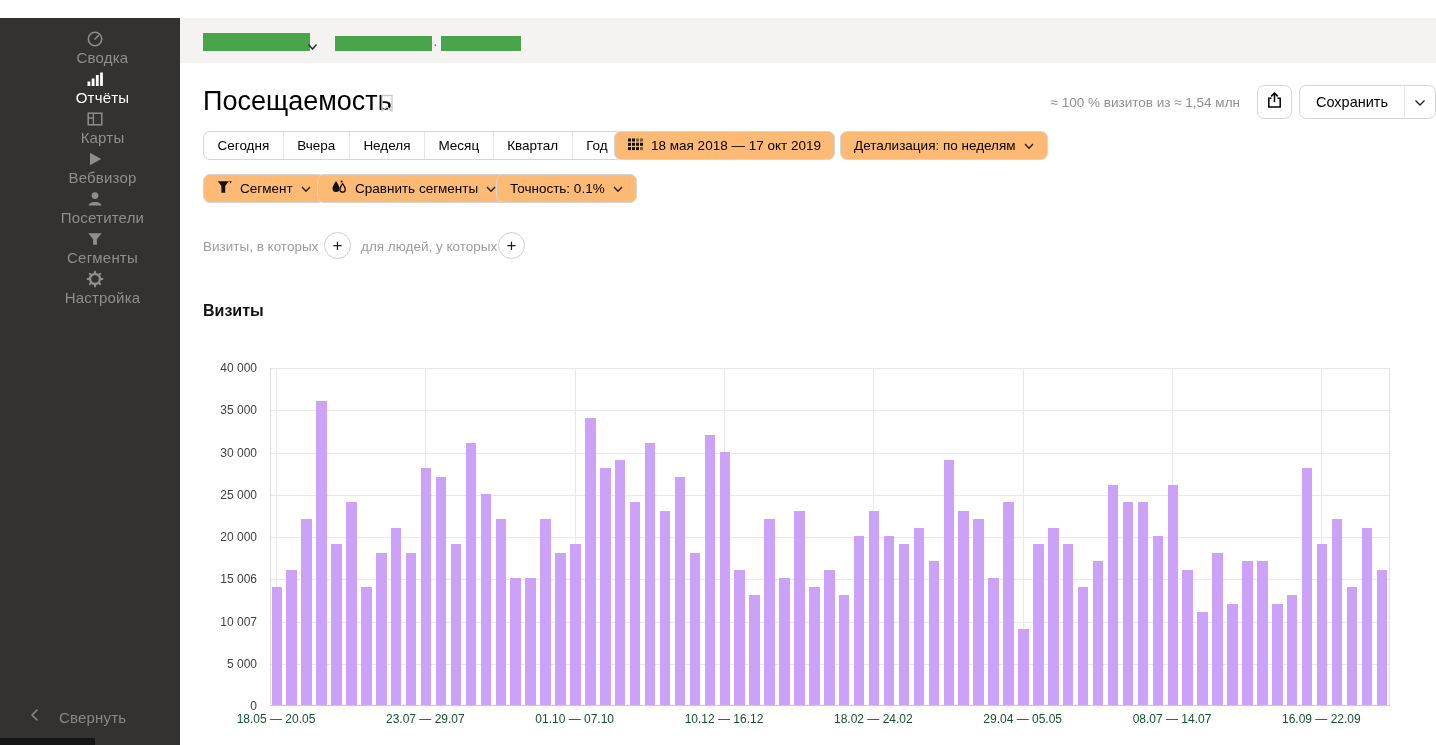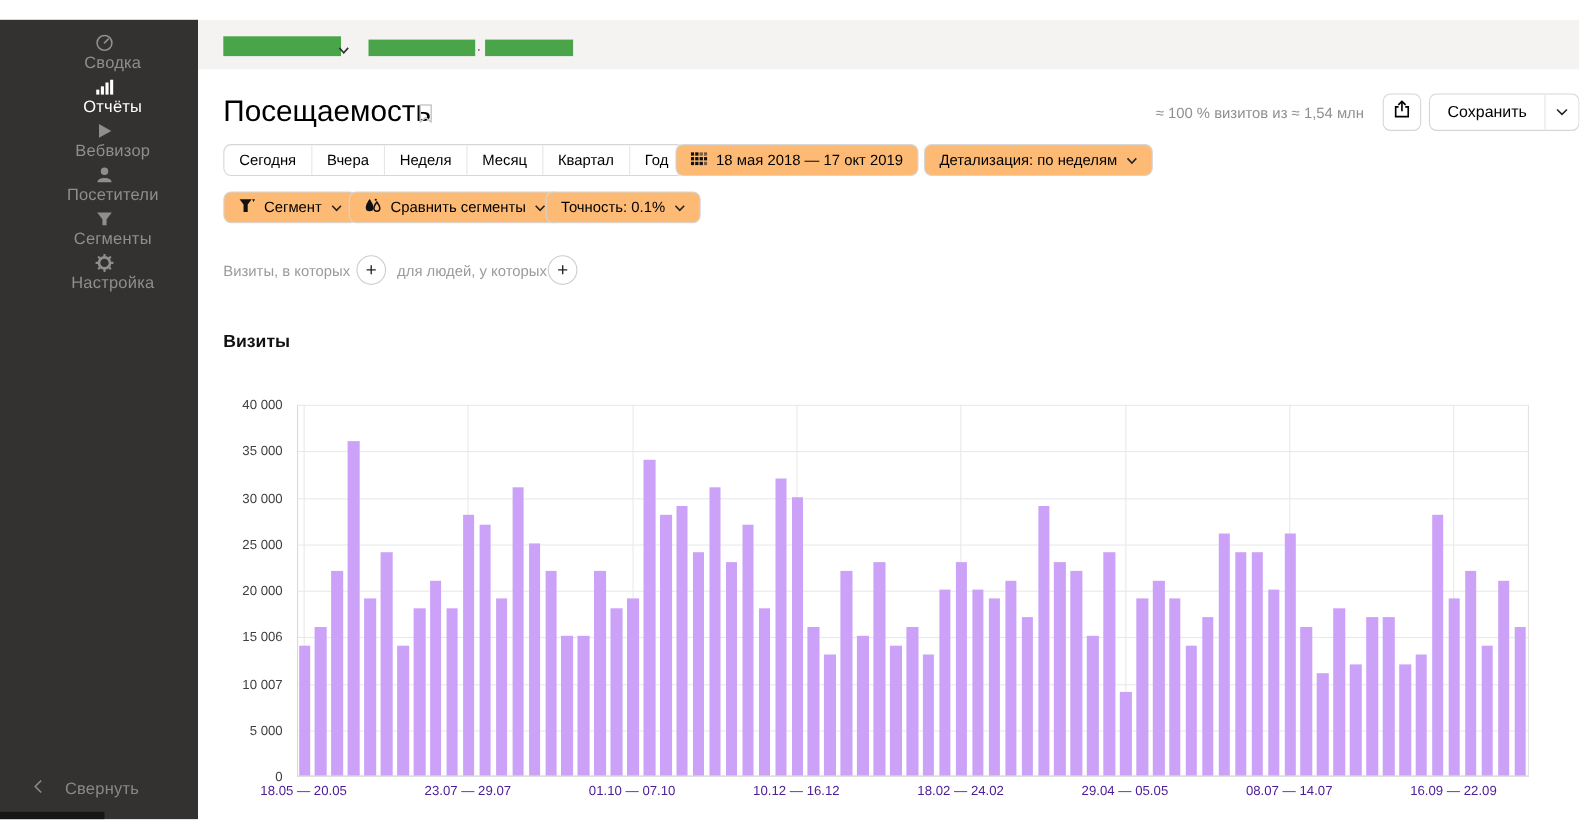--- a/index.html
+++ b/index.html
@@ -52,21 +52,21 @@
   .plus1 { left:324px; } .plus2 { left:498px; }
 
   
   .chart-heading { position:absolute; left:203px; top:302px; font-size:16px; font-weight:700; color:#111; }
   .plot { position:absolute; left:270px; top:368px; width:1120px; height:338px;
           border-left:1px solid #d9d9d9; border-right:1px solid #e3e3e3; border-bottom:1px solid #cbcbcb; }
   .hgrid { position:absolute; left:0; right:0; height:1px; background:#e9e9e9; z-index:1; }
   .vgrid { position:absolute; top:0; bottom:0; width:1px; background:#e9e9e9; z-index:1; }
   .bar { position:absolute; bottom:0; width:10.5px; background:var(--bar); z-index:2; }
   .ylab { position:absolute; right:calc(100% + 14px); font-size:12px; color:#3f3f3f; white-space:nowrap; z-index:3; }
-  .xlab { position:absolute; top:calc(100% + 7px); transform:translateX(-50%); font-size:12px; color:#4c1d95; white-space:nowrap; z-index:3; }
+  .xlab { position:absolute; top:calc(100% + 7px); transform:translateX(-50%); font-size:12px; color:#14532d; white-space:nowrap; z-index:3; }
 </style>
 </head>
 <body>
 
 <div class="screen">
 
   <aside class="sidebar">
     <div class="sb-item">
       <span class="sb-icon">
         <svg width="18" height="18" viewBox="0 0 18 18">
@@ -79,20 +79,30 @@
     <div class="sb-item active">
       <span class="sb-icon">
         <svg width="18" height="18" viewBox="0 0 18 18" fill="currentColor">
             <rect x="1.5" y="11.5" width="2.8" height="4.5"></rect>
             <rect x="5.7" y="8.5" width="2.8" height="7.5"></rect>
             <rect x="9.9" y="5" width="2.8" height="11"></rect>
             <rect x="14.1" y="2.5" width="2.8" height="13.5"></rect>
           </svg>
       </span>
       <span class="sb-label">Отчёты</span>
+    </div>
+    <div class="sb-item">
+      <span class="sb-icon">
+        <svg width="18" height="18" viewBox="0 0 18 18">
+            <rect x="2.2" y="3.2" width="13.6" height="11.6" fill="none" stroke="currentColor" stroke-width="1.5"></rect>
+            <line x1="7.4" y1="3.2" x2="7.4" y2="14.8" stroke="currentColor" stroke-width="1.3"></line>
+            <line x1="2.2" y1="8" x2="7.4" y2="8" stroke="currentColor" stroke-width="1.3"></line>
+          </svg>
+      </span>
+      <span class="sb-label">Карты</span>
     </div>
     <div class="sb-item">
       <span class="sb-icon">
         <svg width="18" height="18" viewBox="0 0 18 18" fill="currentColor">
             <polygon points="4,2.8 15.2,9 4,15.2"></polygon>
           </svg>
       </span>
       <span class="sb-label">Вебвизор</span>
     </div>
     <div class="sb-item">

